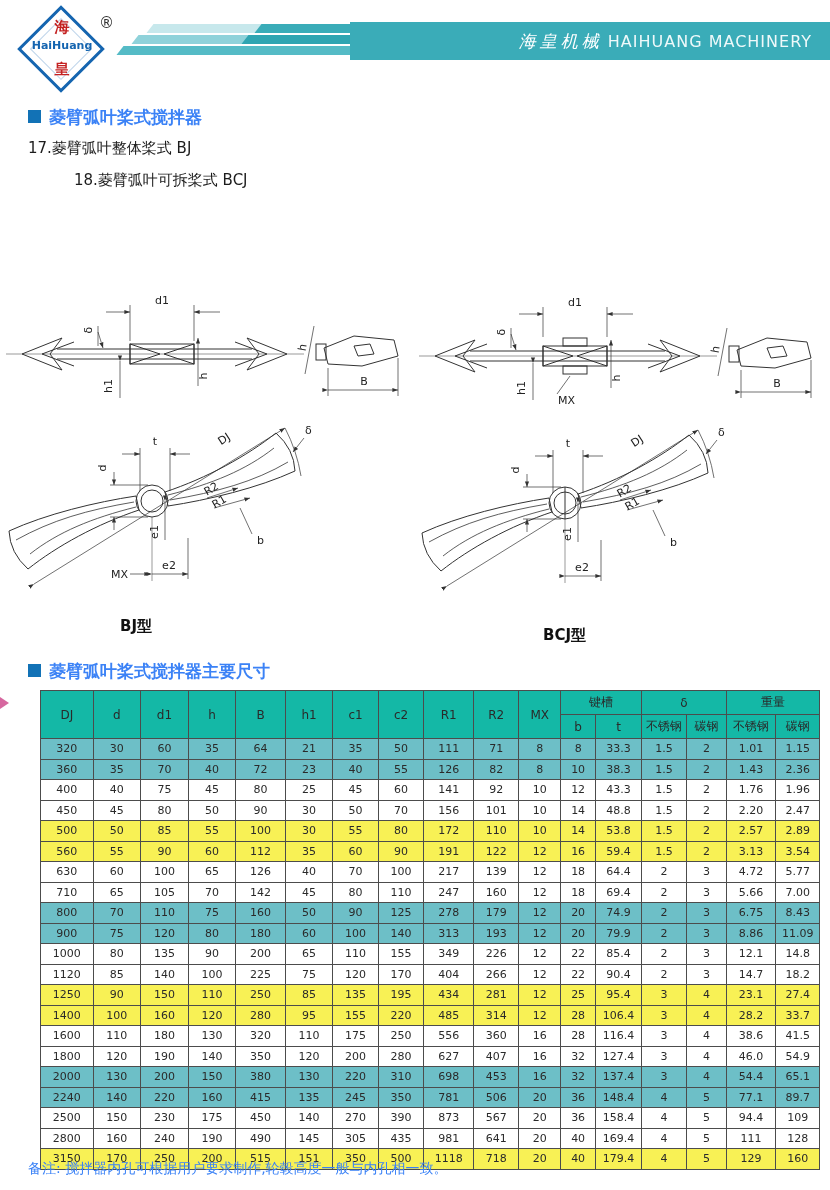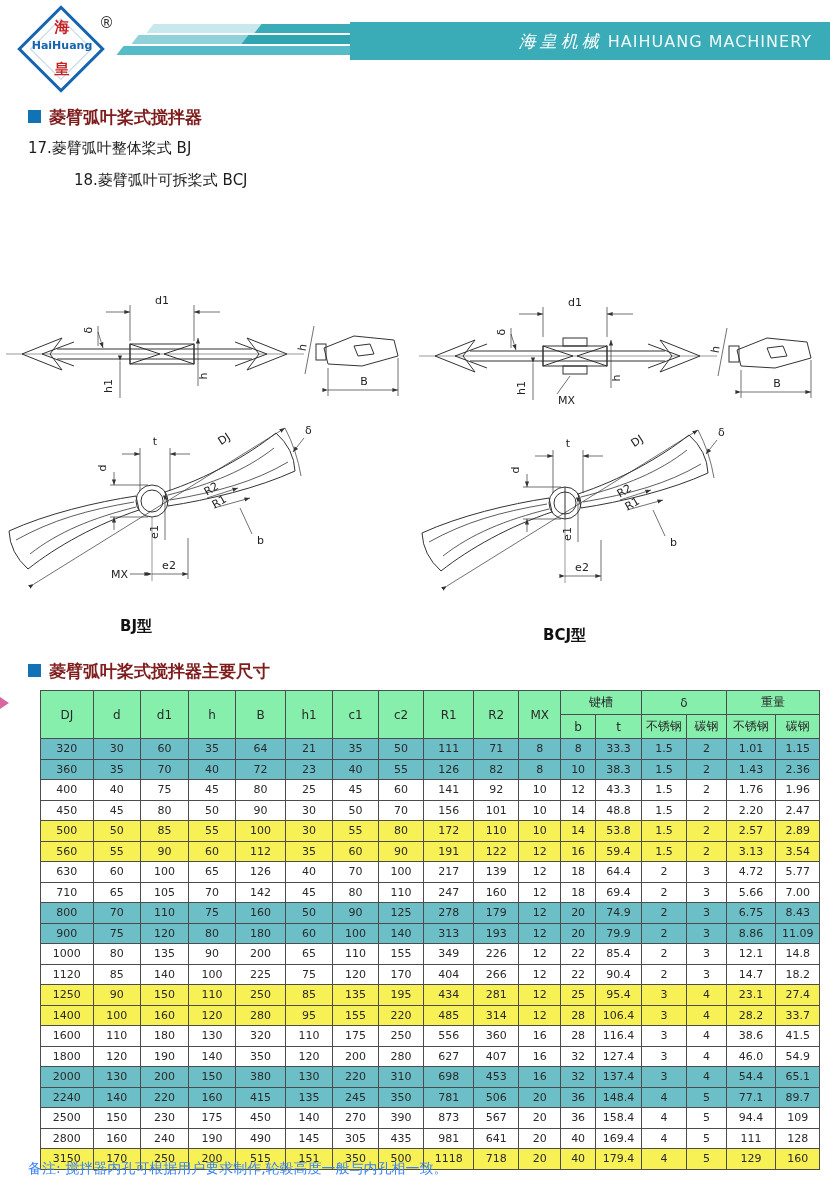--- a/index.html
+++ b/index.html
@@ -21,38 +21,38 @@
   .banner-cn{font-size:17px;letter-spacing:4px;font-weight:500;font-style:italic;}
   .banner-en{font-size:16px;letter-spacing:1px;color:#eef9fa;}
   .stripe{position:absolute;height:9px;transform:skewX(-38deg);}
   .s1{left:150px;top:24px;width:210px;background:#c7e8ec;}
   .s2{left:135px;top:35px;width:230px;background:#8fd2da;}
   .s3{left:120px;top:46px;width:250px;background:#55bbc6;}
   .s4{left:258px;top:24px;width:120px;background:#3aacb8;}
   .s5{left:245px;top:35px;width:125px;background:#2fa5b2;}
 
   
-  .sec-title{position:absolute;left:28px;color:#7f1d1d;font-size:17px;font-weight:600;white-space:nowrap;}
+  .sec-title{position:absolute;left:28px;color:#3b82f6;font-size:17px;font-weight:600;white-space:nowrap;}
   .sq{display:inline-block;width:13px;height:13px;background:#1272b6;margin-right:8px;}
   .item-line{position:absolute;left:28px;font-size:15px;color:#1c1c1c;white-space:nowrap;}
   .para{position:absolute;left:28px;width:778px;font-size:15px;line-height:1.9;color:#141414;
         text-indent:2em;text-align:justify;}
 
   
   .diag{position:absolute;}
   .diag svg{display:block;}
   .dcap{font-size:15px;font-weight:600;fill:#111;}
   .dlab{font-size:11px;fill:#222;}
 
   
   .tbl-wrap{position:absolute;left:40px;top:690px;width:780px;}
   table{border-collapse:collapse;table-layout:fixed;width:780px;background:#fff;}
   th,td{border:1px solid #4c4c4c;text-align:center;vertical-align:middle;
         font-size:11px;padding:1px 0;color:#2a2a2a;overflow:hidden;white-space:nowrap;}
-  th{font-size:12px;font-weight:500;height:21px;background:#86efac;}
+  th{font-size:12px;font-weight:500;height:21px;background:#14b8a6;}
   td{height:17.5px;}
   .row-teal td{background:#6dbfc7;}
   .row-yellow td{background:#f8f155;}
   .row-white td{background:#ffffff;}
   .pink-arrow{position:absolute;left:0;top:697px;width:0;height:0;
       border-top:6px solid transparent;border-bottom:6px solid transparent;border-left:9px solid #d6679f;}
 
   .note{position:absolute;left:28px;top:1160px;font-size:14px;color:#3b82f6;white-space:nowrap;}
 </style>
 </head>

